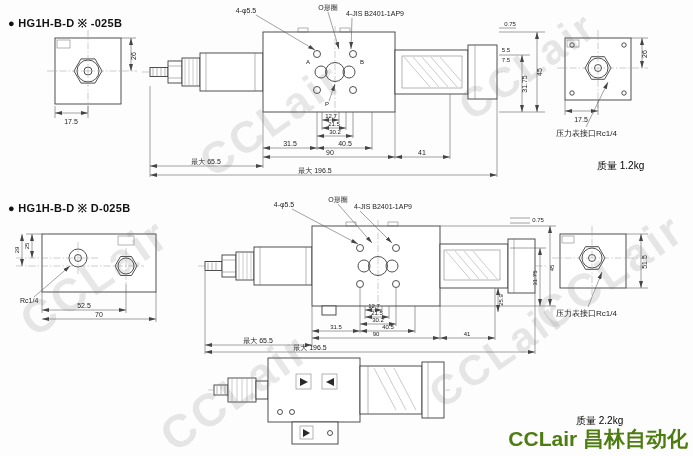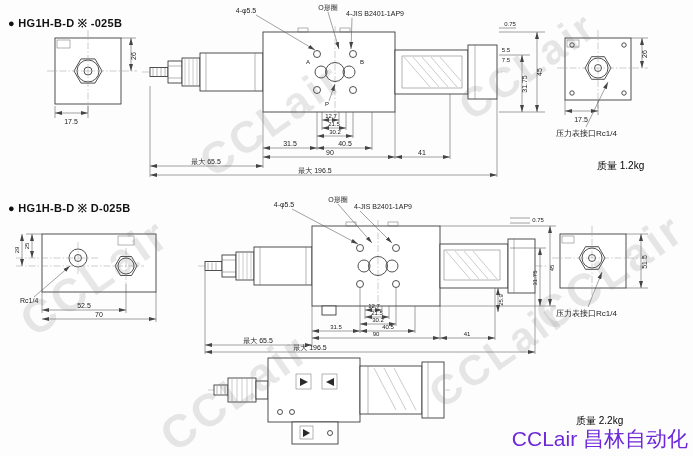--- a/index.html
+++ b/index.html
@@ -4,22 +4,22 @@
 <style>
   html,body{margin:0;padding:0;}
   body{
     width:693px;height:456px;position:relative;overflow:hidden;
     background:#fdfdfd;font-family:"Liberation Sans",sans-serif;
   }
   .title{position:absolute;font-size:11px;font-weight:bold;color:#111;letter-spacing:.3px;}
   #title-top{left:8px;top:15px;}
   #title-bottom{left:8px;top:200px;}
   .brand{
-    position:absolute;right:5px;bottom:3px;font-size:21px;font-weight:normal;
-    color:#6d28d9;z-index:10;white-space:nowrap;text-align:center;
+    position:absolute;right:5px;bottom:3px;font-size:21px;font-weight:bold;
+    color:#4d7c0f;z-index:10;white-space:nowrap;text-align:center;
   }
   .wm{
     position:absolute;color:rgba(110,110,110,0.17);font-weight:bold;
     transform:rotate(-35deg);letter-spacing:3px;z-index:5;pointer-events:none;
     white-space:nowrap;
   }
   svg{position:absolute;left:0;top:0;z-index:2;}
   svg text{font-family:"Liberation Sans",sans-serif;font-size:7px;fill:#1a1a1a;}
   .t6{font-size:6px;} .t8{font-size:8px;} .t10{font-size:10px;fill:#000;}
   .fl{fill:#fff;stroke:#3c3c3c;stroke-width:0.9;}

